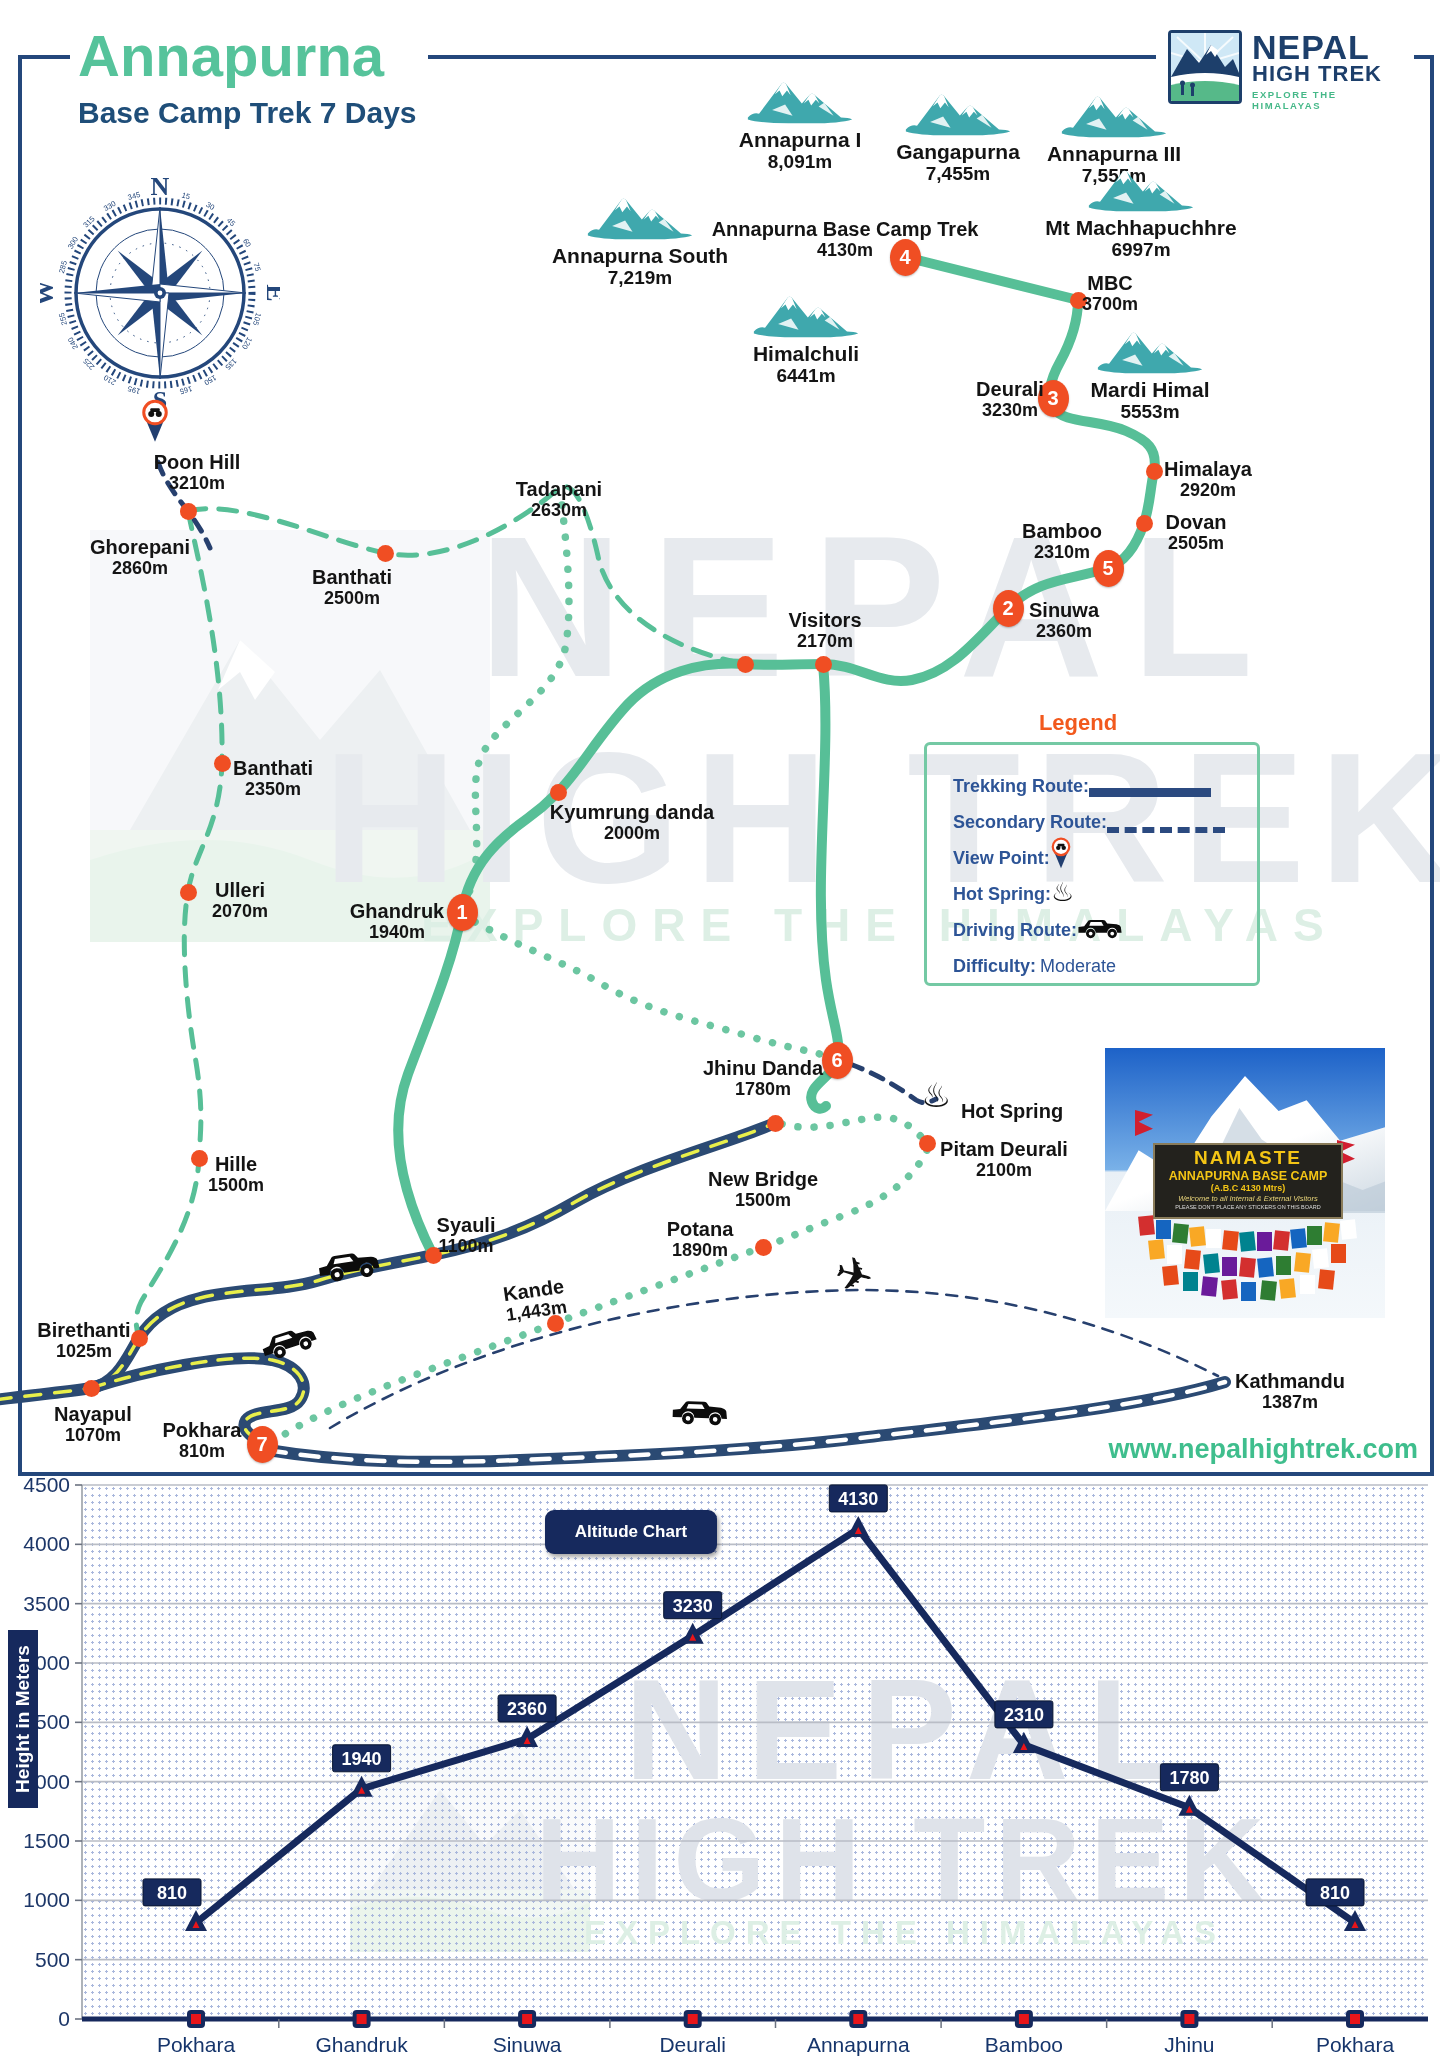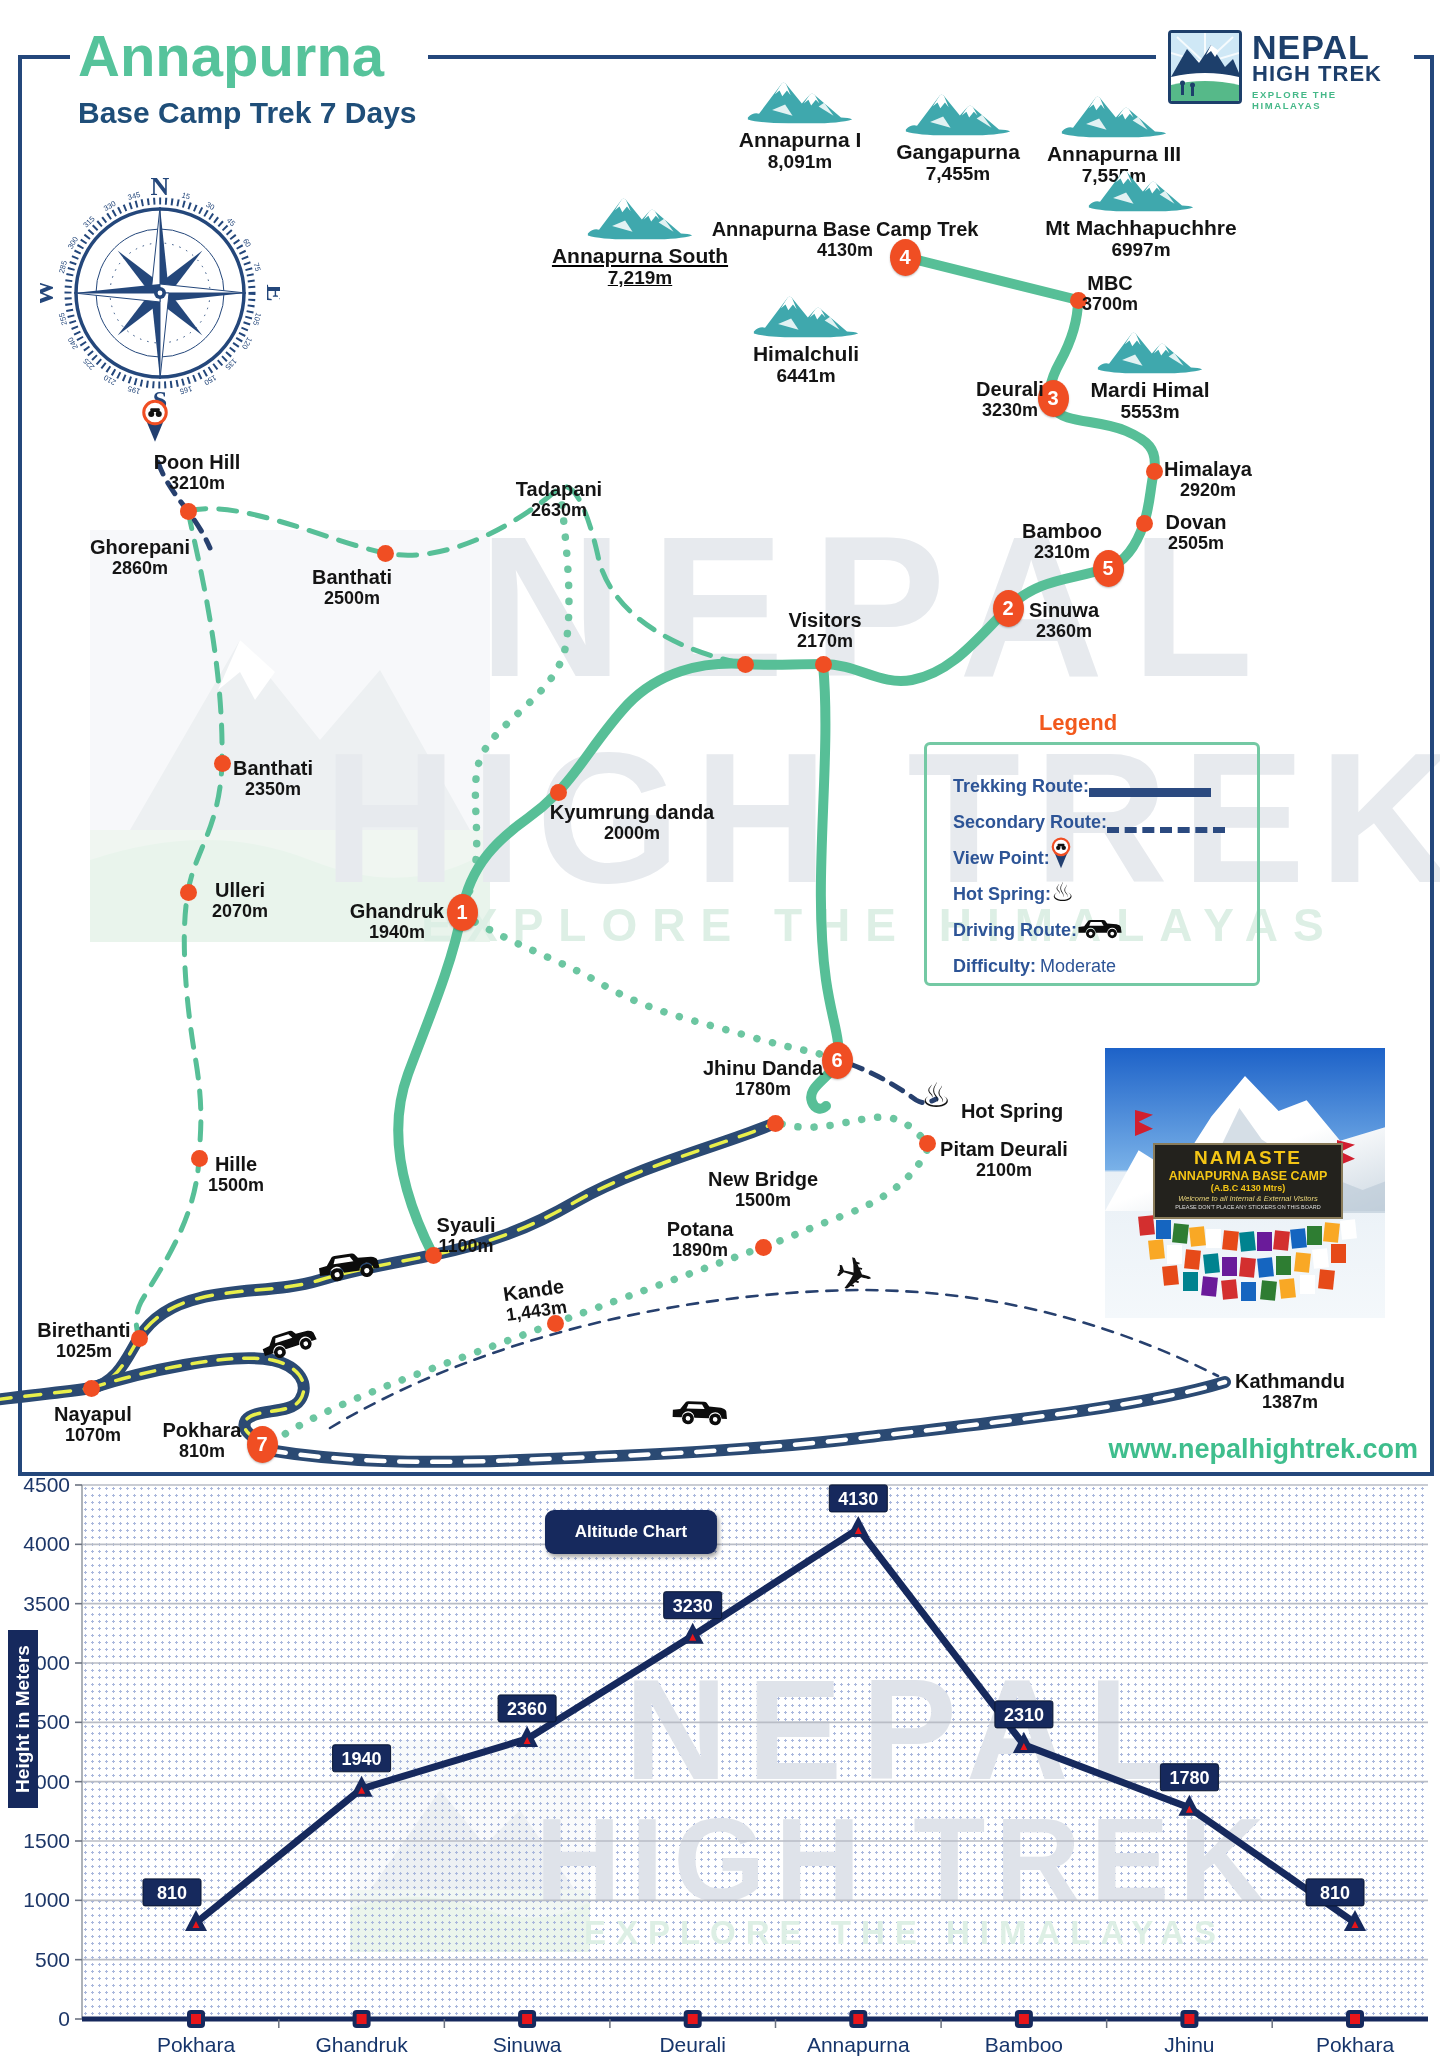--- a/index.html
+++ b/index.html
@@ -273,21 +273,21 @@
     </g>
 
     <g>
       <use href="#jeep-icon" x="-32" y="-16" width="64" height="32" transform="translate(349,1266) rotate(-8)"></use>
       <use href="#jeep-icon" x="-29" y="-14" width="58" height="29" transform="translate(289,1342) rotate(-18)"></use>
       <use href="#jeep-icon" x="-29" y="-14" width="58" height="29" transform="translate(700,1412) rotate(2)"></use>
     </g>
   </svg>
 
   <div id="map-layers">
-      <div class="mtn" style="left: 640px; top: 187px; text-decoration: underline;"><svg width="112" height="54">
+      <div class="mtn" style="left: 640px; top: 187px;"><svg width="112" height="54">
           <use href="#mtn-icon" width="112" height="54"></use>
         </svg><div class="mtn-nm">Annapurna South</div><div class="mtn-el">7,219m</div></div>
       <div class="mtn" style="left: 800px; top: 71px;"><svg width="112" height="54">
           <use href="#mtn-icon" width="112" height="54"></use>
         </svg><div class="mtn-nm">Annapurna I</div><div class="mtn-el">8,091m</div></div>
       <div class="mtn" style="left: 958px; top: 83px;"><svg width="112" height="54">
           <use href="#mtn-icon" width="112" height="54"></use>
         </svg><div class="mtn-nm">Gangapurna</div><div class="mtn-el">7,455m</div></div>
       <div class="mtn" style="left: 1114px; top: 85px;"><svg width="112" height="54">
           <use href="#mtn-icon" width="112" height="54"></use>

